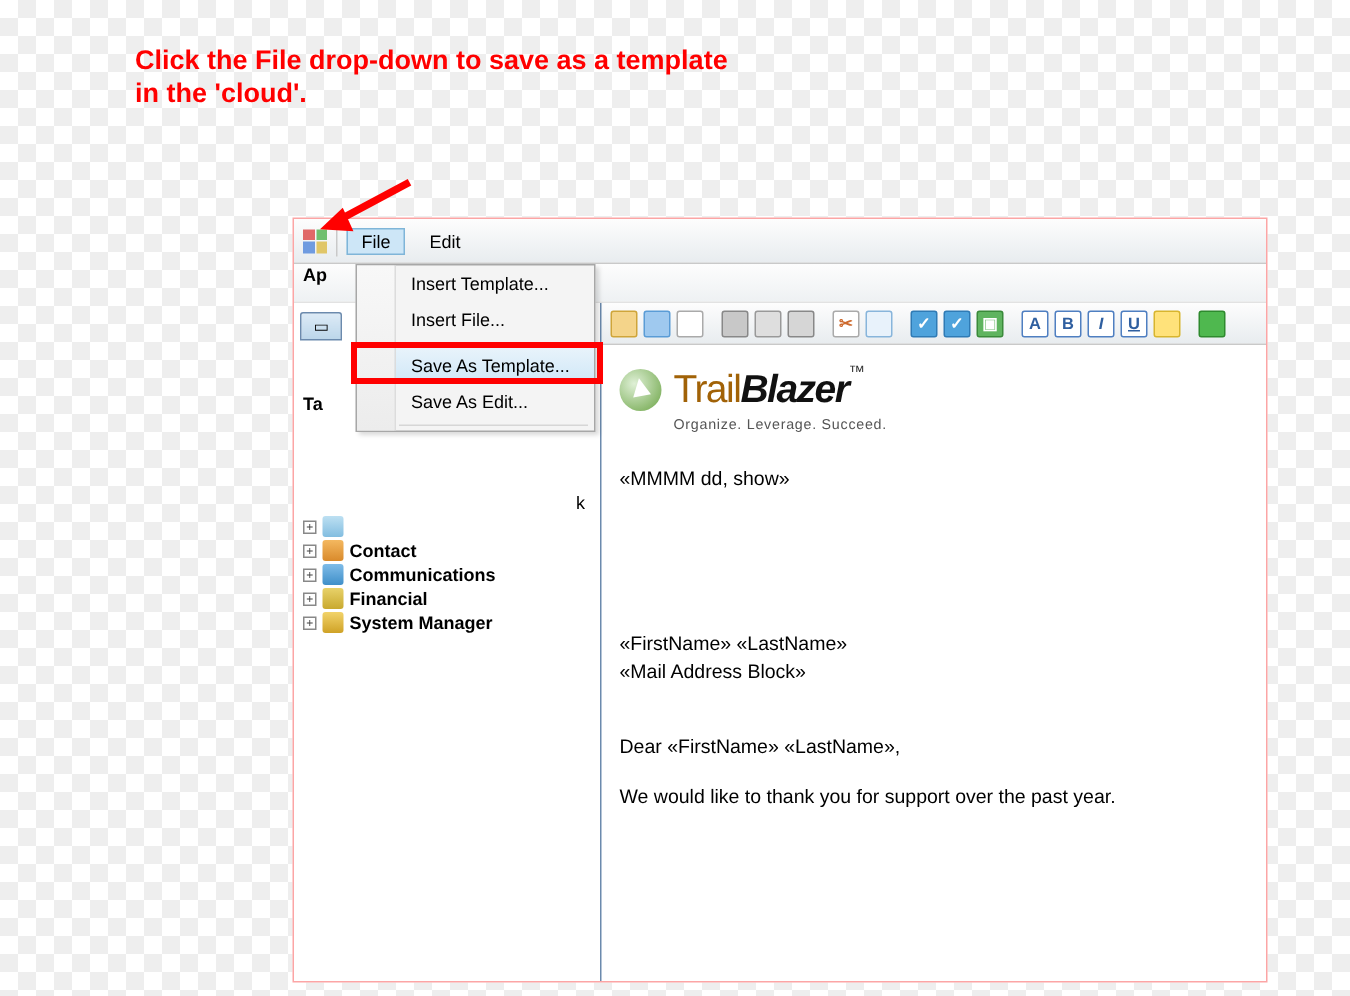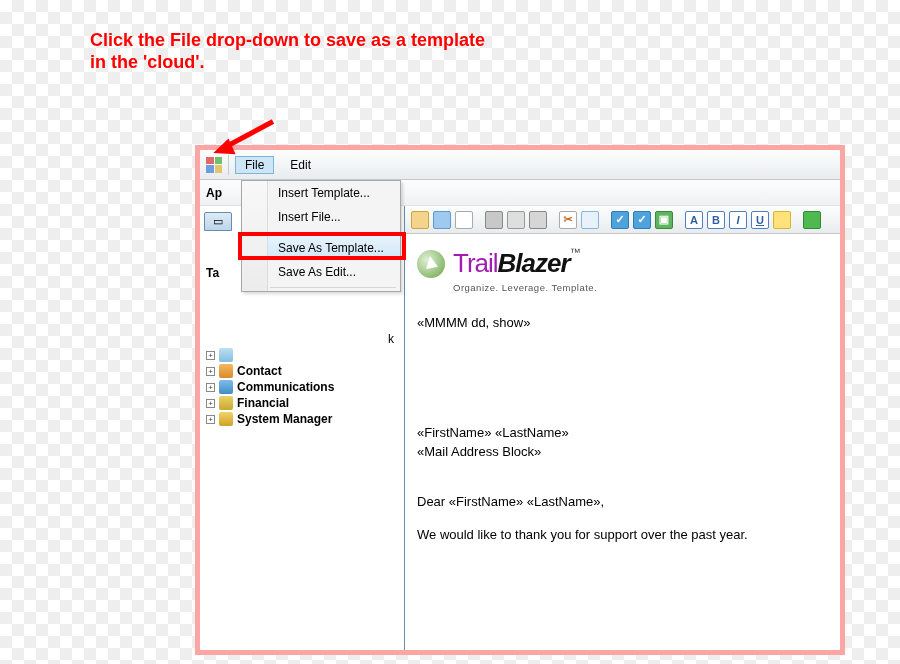--- a/index.html
+++ b/index.html
@@ -42,21 +42,21 @@
   }
   .arrow svg { display:block; }
 
   .app-window {
     position: absolute;
     top: 145px;
     left: 195px;
     width: 650px;
     height: 510px;
     background: #fff;
-    border: 5px solid #fca5a5;
+    border: 1px solid #fca5a5;
     overflow: hidden;
   }
   .toolbar-top {
     height: 30px;
     background: linear-gradient(#fdfdfd, #e8ecef);
     border-bottom: 1px solid #c9c9c9;
     display: flex;
     align-items: center;
     padding-left: 6px;
     gap: 6px;
@@ -78,21 +78,21 @@
   .menu-item.open {
     background: #cde6f7;
     border: 1px solid #7fb5d8;
     padding: 1px 9px;
   }
 
   .second-row {
     height: 26px;
     background: linear-gradient(#fdfdfd,#eef1f3);
     border-bottom: 1px solid #e2e2e2;
-    display:flex; align-items:center;
+    display:flex; 
     padding-left:6px;
     font-weight:bold;
   }
 
   .body-area {
     display:flex;
     height: calc(100% - 56px);
   }
   .left-pane {
     width: 205px;
@@ -186,21 +186,21 @@
   }
   .brand-mark:after{
     content:""; position:absolute; left:8px; top:6px;
     width:0;height:0;
     border-left:6px solid transparent;
     border-right:6px solid transparent;
     border-bottom:12px solid #fff;
     transform:rotate(-10deg);
   }
   .brand-text { font-size:26px; color:#333; letter-spacing:-1px;}
-  .brand-text .light{font-weight:300;color:#a21caf;}
+  .brand-text .light{font-weight:300;color:#a16207;}
   .brand-text .heavy{font-weight:800; font-style:italic;color:#111;}
   .brand-tag { font-size:9.5px; color:#555; letter-spacing:.5px; margin-top:-4px; margin-left:36px;}
 
   
   .dropdown {
     position:absolute;
     top: 30px; left: 41px;
     width: 160px;
     background:#f4f4f4;
     border:1px solid #a7a7a7;
@@ -359,21 +359,21 @@
 
       <div class="doc-area">
         <div class="brand">
           <div class="brand-mark"></div>
           <div>
             <span class="brand-text">
               <span class="light">Trail</span><span class="heavy">Blazer</span><span style="font-size:11px;vertical-align:top;">™</span>
             </span>
           </div>
         </div>
-        <div class="brand-tag">Organize. Leverage. Template.</div>
+        <div class="brand-tag">Organize. Leverage. Succeed.</div>
 
         <div style="height:18px"></div>
         <div>«MMMM dd, show»</div>
         <div style="height:90px"></div>
         <div>«FirstName» «LastName»</div>
         <div>«Mail Address Block»</div>
         <div style="height:30px"></div>
         <div>Dear «FirstName» «LastName»,</div>
         <div style="height:14px"></div>
         <div>We would like to thank you for support over the past year.</div>

